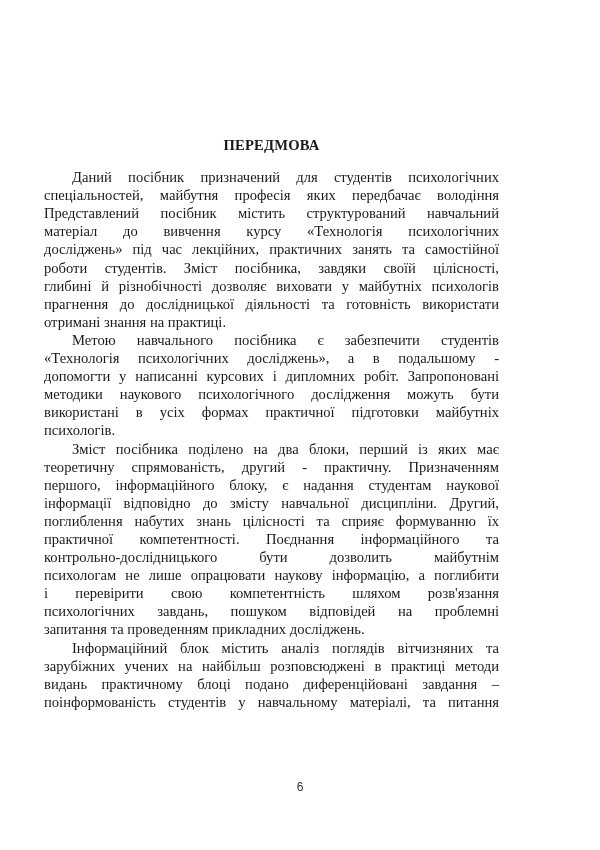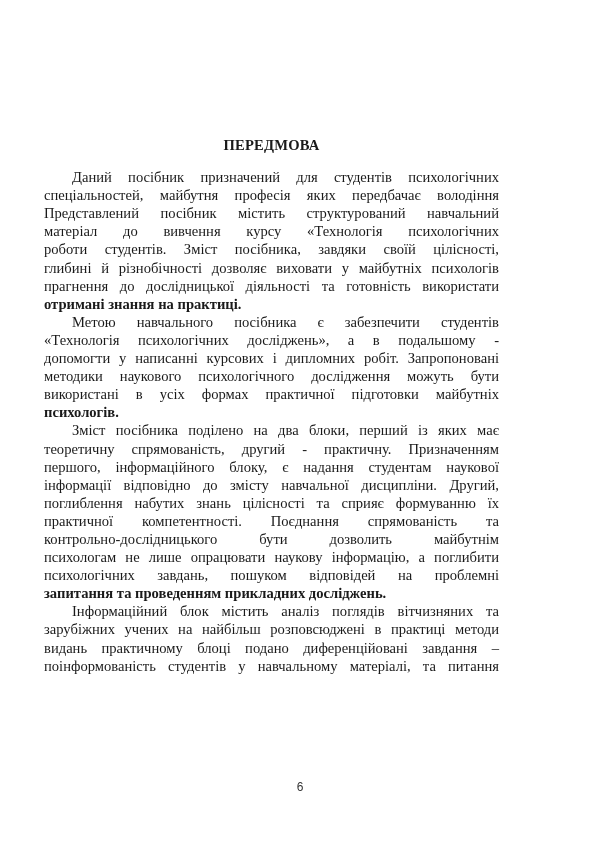--- a/index.html
+++ b/index.html
@@ -11,60 +11,62 @@
   }
   .title {
     text-align: center; font-weight: bold; font-size: 14.6px;
     margin: 0 0 14px 0; letter-spacing: 0.2px;
   }
   .para { margin: 0; }
   .line {
     display: block; text-align: justify; text-align-last: justify;
     white-space: nowrap; height: 18.1px;
   }
-  .line.last { text-align-last: left; font-weight: bold; }
+  .line.last { text-align-last: left; }
   .line.indent { padding-left: 28px; }
   .pagenum {
     position: absolute; top: 780px; left: 0; width: 600px; text-align: center;
     font-family: "Liberation Sans", sans-serif; font-size: 12px; color: #333;
   }
 </style>
 </head>
 <body>
 
 <div class="page">
   <div class="title">ПЕРЕДМОВА</div>
   <div id="body-text">
       <div class="para">
         <span class="line indent">Даний посібник призначений для студентів психологічних</span>
         <span class="line">спеціальностей, майбутня професія яких передбачає володіння</span>
         <span class="line">Представлений посібник містить структурований навчальний</span>
         <span class="line">матеріал до вивчення курсу «Технологія психологічних</span>
+        <span class="line">досліджень» під час лекційних, практичних занять та самостійної</span>
         <span class="line">роботи студентів. Зміст посібника, завдяки своїй цілісності,</span>
         <span class="line">глибині й різнобічності дозволяє виховати у майбутніх психологів</span>
         <span class="line">прагнення до дослідницької діяльності та готовність використати</span>
         <span class="line last">отримані знання на практиці.</span>
       </div>
       <div class="para">
         <span class="line indent">Метою навчального посібника є забезпечити студентів</span>
         <span class="line">«Технологія психологічних досліджень», а в подальшому -</span>
         <span class="line">допомогти у написанні курсових і дипломних робіт. Запропоновані</span>
         <span class="line">методики наукового психологічного дослідження можуть бути</span>
         <span class="line">використані в усіх формах практичної підготовки майбутніх</span>
         <span class="line last">психологів.</span>
       </div>
       <div class="para">
         <span class="line indent">Зміст посібника поділено на два блоки, перший із яких має</span>
         <span class="line">теоретичну спрямованість, другий - практичну. Призначенням</span>
         <span class="line">першого, інформаційного блоку, є надання студентам наукової</span>
         <span class="line">інформації відповідно до змісту навчальної дисципліни. Другий,</span>
         <span class="line">поглиблення набутих знань цілісності та сприяє формуванню їх</span>
-        <span class="line">практичної компетентності. Поєднання спрямованість та</span>
+        <span class="line">практичної компетентності. Поєднання інформаційного та</span>
         <span class="line">контрольно-дослідницького бути дозволить майбутнім</span>
         <span class="line">психологам не лише опрацювати наукову інформацію, а поглибити</span>
+        <span class="line">і перевірити свою компетентність шляхом розв'язання</span>
         <span class="line">психологічних завдань, пошуком відповідей на проблемні</span>
         <span class="line last">запитання та проведенням прикладних досліджень.</span>
       </div>
       <div class="para">
         <span class="line indent">Інформаційний блок містить аналіз поглядів вітчизняних та</span>
         <span class="line">зарубіжних учених на найбільш розповсюджені в практиці методи</span>
         <span class="line">видань практичному блоці подано диференційовані завдання –</span>
         <span class="line">поінформованість студентів у навчальному матеріалі, та питання</span>
       </div>
     </div>

